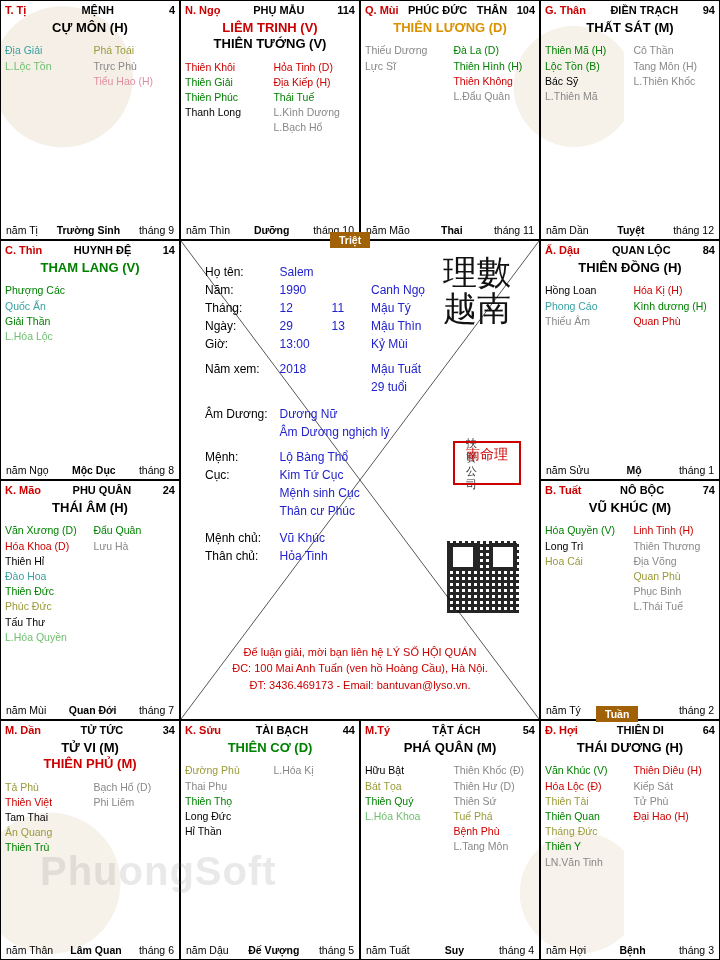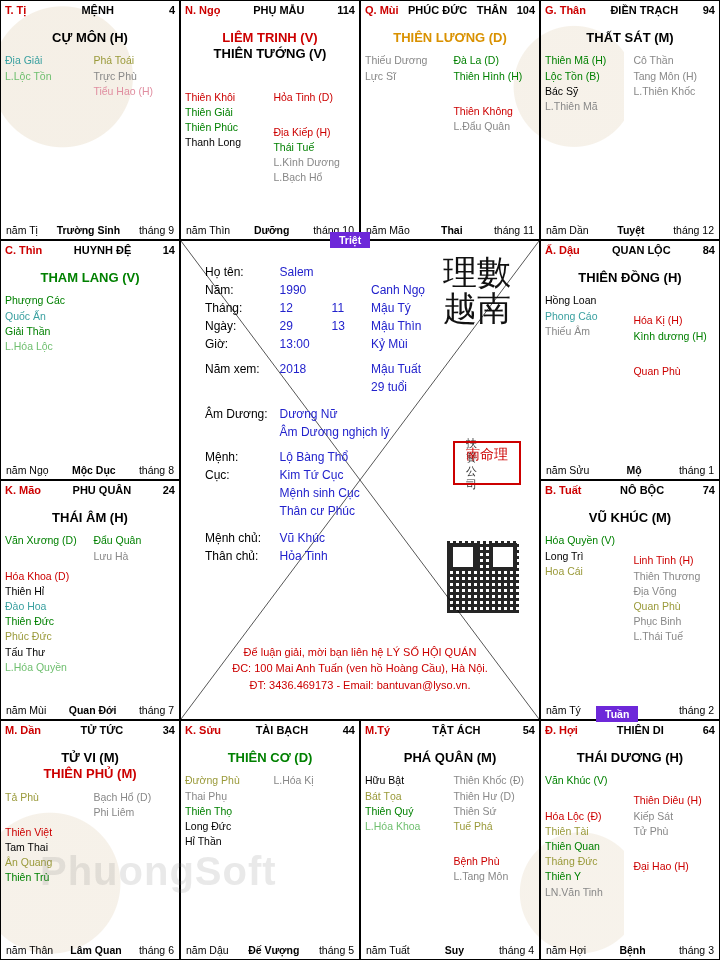--- a/index.html
+++ b/index.html
@@ -36,37 +36,37 @@
     font-weight: bold;
     line-height: 1.1;
   }
   .chi { color: #cc0000; }
   .cung { color: #000; }
   .num { color: #000; font-weight: bold; }
   .main-star {
     text-align: center;
     font-weight: bold;
     font-size: 13px;
-    margin-top: 14px;
+    margin-top: 4px;
     line-height: 1.25;
   }
   .main-star .g { color: #008000; }
   .main-star .r { color: #cc0000; }
   .main-star .k { color: #000; }
   .main-star .o { color: #d99100; }
   .cols {
     display: flex;
     justify-content: space-between;
     margin-top: 7px;
     gap: 4px;
   }
   .col { width: 48%; line-height: 1.45; font-size: 10.5px; }
   .col.right { text-align: left; }
   .s-green { color: #008000; }
-  .s-red { color: #cc0000; margin-top: 20px; }
+  .s-red { color: #cc0000; }
   .s-black { color: #000; }
   .s-gray { color: #888888; }
   .s-pink { color: #e08ea0; }
   .s-olive { color: #9a9a3a; }
   .s-teal { color: #3aa0a0; }
   .s-ltgreen { color: #6fbf6f; }
   .cell-foot {
     position: absolute;
     left: 0; right: 0; bottom: 3px;
     display: flex;
@@ -168,21 +168,21 @@
     left: 0; right: 0;
     bottom: 26px;
     text-align: center;
     color: #cc0000;
     font-size: 11px;
     line-height: 1.5;
   }
 
   .badge {
     position: absolute;
-    background: #6d28d9;
+    background: #a16207;
     color: #fff;
     font-size: 10.5px;
     font-weight: bold;
     padding: 2px 9px;
     z-index: 30;
   }
   #triet-badge { left: 330px; top: 232px; }
   #tuan-badge { left: 596px; top: 706px; }
 
   .watermark {

